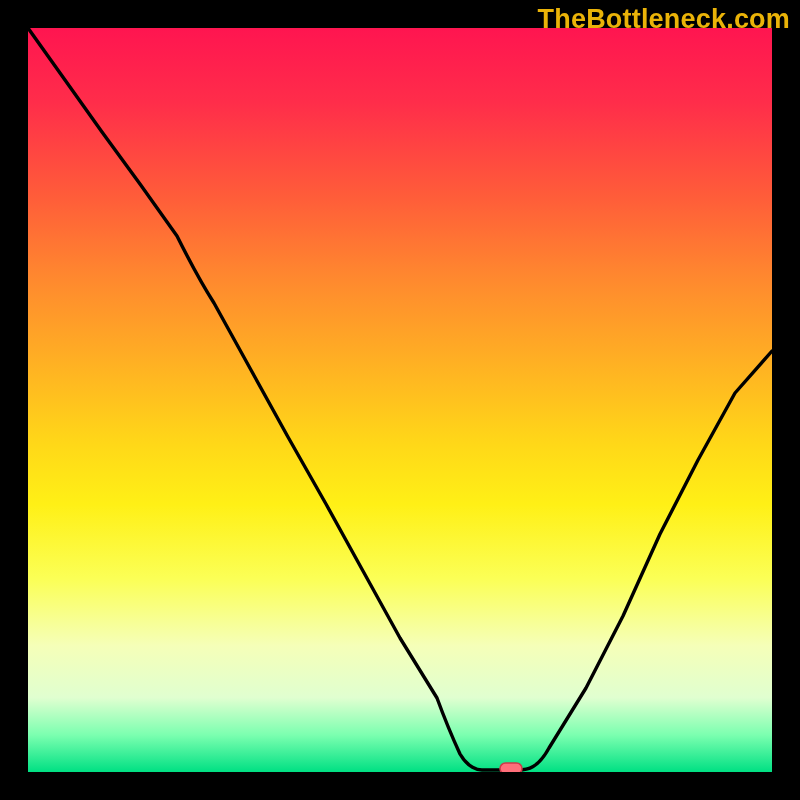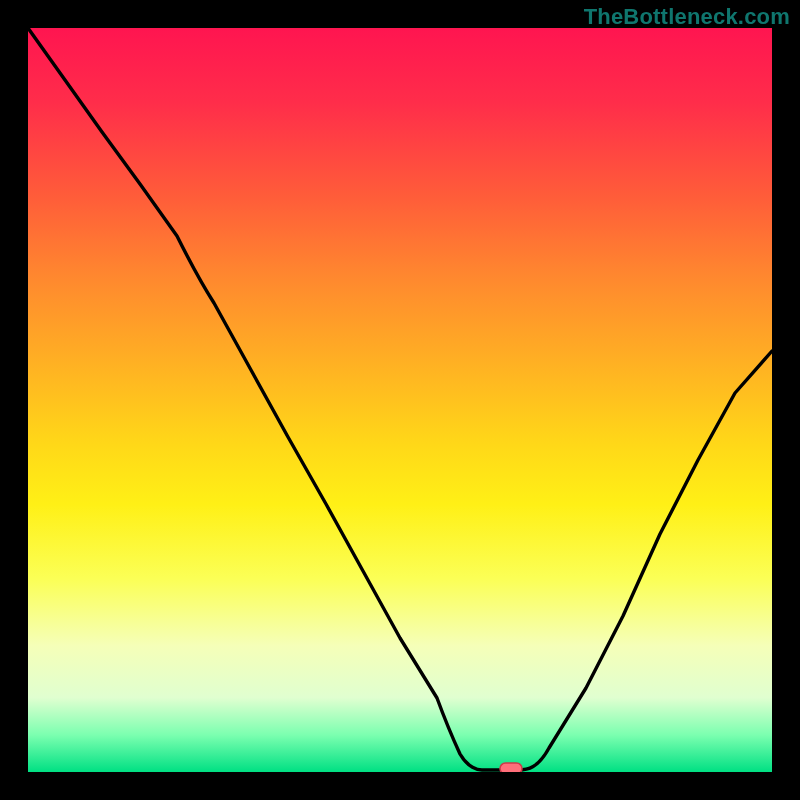--- a/index.html
+++ b/index.html
@@ -48,22 +48,22 @@
   .curve-svg {
     position: absolute;
     inset: 0;
     width: 100%;
     height: 100%;
   }
   .watermark {
     position: absolute;
     top: 4px;
     right: 10px;
-    color: #0f766e;
-    font-size: 22px;
+    color: #eab308;
+    font-size: 27px;
     font-weight: 600;
     letter-spacing: 0.2px;
     user-select: none;
   }
 </style>
 </head>
 <body>
 
 <div class="stage">
 

